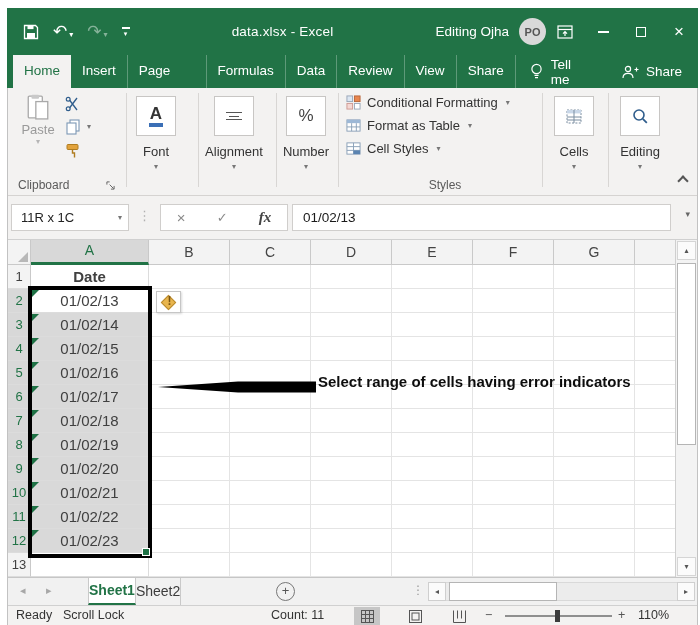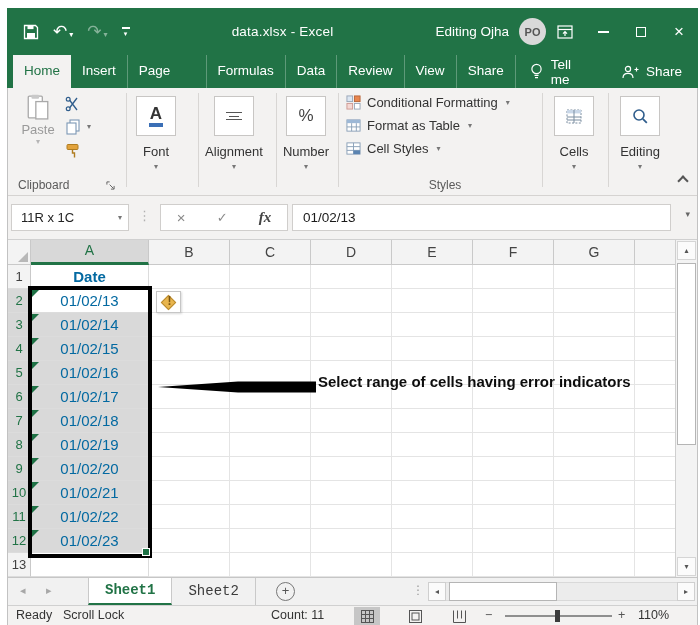--- a/index.html
+++ b/index.html
@@ -63,42 +63,42 @@
   
   .grid { position:absolute; left:0; top:232px; width:689px; height:337px; background:#fff; overflow:hidden; }
   .chrow { display:flex; height:25px; }
   .corner { width:23px; height:25px; background:#f3f3f3; border-right:1px solid #c9c9c9; border-bottom:1px solid #c9c9c9; position:relative; }
   .corner i { position:absolute; right:2px; bottom:2px; width:0; height:0; border-bottom:10px solid #b8b8b8; border-left:10px solid transparent; }
   .colhead { height:25px; background:#f3f3f3; border-right:1px solid #c9c9c9; border-bottom:1px solid #c9c9c9; text-align:center; font-size:14px; color:#444; line-height:24px; }
   .colhead.selcol { background:#d8d8d8; color:var(--accent); border-bottom:3px solid var(--accent); line-height:21px; }
   .grow { display:flex; height:24px; }
   .rowhead { width:23px; background:#f3f3f3; border-right:1px solid #c9c9c9; border-bottom:1px solid #dcdcdc; font-size:13px; color:#3f3f3f; text-align:center; line-height:23px; }
   .rowhead.selrow { background:#d8d8d8; color:var(--accent); }
-  .cellA { width:118px; border-right:1px solid #dcdcdc; border-bottom:1px solid #dcdcdc; text-align:center; font-size:15px; color:#0369a1; line-height:23px; position:relative; background:#fff; }
+  .cellA { width:118px; border-right:1px solid #dcdcdc; border-bottom:1px solid #dcdcdc; text-align:center; font-size:15px; color:#404040; line-height:23px; position:relative; background:#fff; }
   .cellA.hdrcell { font-weight:bold; }
   .cellA.selcell { background:var(--selfill); }
   .cellA.activecell { background:#fff; }
   .tri { position:absolute; top:1px; left:1px; width:0; height:0; border-top:7px solid var(--tri); border-right:7px solid transparent; }
   .gcell { border-right:1px solid #e4e4e4; border-bottom:1px solid #e4e4e4; background:#fff; }
   .selbox { position:absolute; left:20px; top:46px; width:124px; height:272px; border:4px solid #000; pointer-events:none; z-index:5; }
   .fillhandle { position:absolute; right:-2px; bottom:-2px; width:8px; height:8px; background:var(--tri); border:1px solid #fff; }
   .errbtn { position:absolute; left:148px; top:51px; width:25px; height:22px; background:#fff; border:1px solid #c6c6c6; box-shadow:1px 1px 2px rgba(0,0,0,.15); z-index:6; }
   .errdiamond { position:absolute; left:6px; top:5px; width:11px; height:11px; background:var(--diamond); border:1px solid #b98a2e; transform:rotate(45deg); }
   .errbang { position:absolute; left:0; top:2px; width:25px; text-align:center; font-size:12px; font-weight:bold; color:#7a5410; z-index:2; }
   .arrow { position:absolute; left:150px; top:139px; z-index:7; }
   .annot { position:absolute; left:310px; top:133px; font-size:15px; font-weight:bold; color:#0d0d0d; white-space:nowrap; z-index:7; }
   .vscroll { position:absolute; right:0; top:0; width:22px; height:337px; background:#f3f3f3; border-left:1px solid #cfcfcf; }
   .vbox { position:absolute; left:1px; width:19px; height:19px; background:#fbfbfb; border:1px solid #d5d5d5; text-align:center; font-size:8px; color:#555; line-height:17px; }
   .vthumb { position:absolute; left:1px; top:23px; width:19px; height:182px; background:#fff; border:1px solid #b5b5b5; }
 
   
   .sheetbar { position:absolute; left:0; top:569px; width:689px; height:28px; background:#f1f1f1; border-top:1px solid #c6c6c6; font-size:14px; }
   .snav { position:absolute; top:6px; color:#a7a7a7; font-size:11px; }
   .stabs { position:absolute; left:80px; top:0; height:27px; display:flex; }
-  .stab { padding:0 16px; line-height:26px; color:#3c3c3c; border-right:1px solid #c9c9c9;font-family:Liberation Mono, monospace; }
+  .stab { padding:0 0; line-height:26px; color:#3c3c3c; border-right:1px solid #c9c9c9; }
   .stab.active { background:#fff; color:var(--accent); font-weight:bold; border-bottom:2px solid var(--accent); border-left:1px solid #c9c9c9; line-height:24px; }
   .newsheet { position:absolute; left:268px; top:4px; width:19px; height:19px; border:1.5px solid #777; border-radius:50%; text-align:center; line-height:16px; font-size:13px; color:#555; }
   .sdots { position:absolute; left:404px; top:5px; color:#9a9a9a; font-size:12px; }
   .htrack { position:absolute; left:420px; right:2px; top:4px; height:19px; background:#ececec; border:1px solid #d9d9d9; }
   .hbox { position:absolute; top:4px; width:18px; height:19px; background:#fbfbfb; border:1px solid #cfcfcf; text-align:center; font-size:8px; color:#555; line-height:17px; }
   .hthumb { position:absolute; left:441px; top:4px; width:108px; height:19px; background:#fff; border:1px solid #b5b5b5; }
 
   
   .statusbar { position:absolute; left:0; top:597px; width:689px; height:20px; background:#f3f2f1; border-top:1px solid #d0d0d0; font-size:12.5px; color:#333; }
   .sb { position:absolute; top:2px; }

